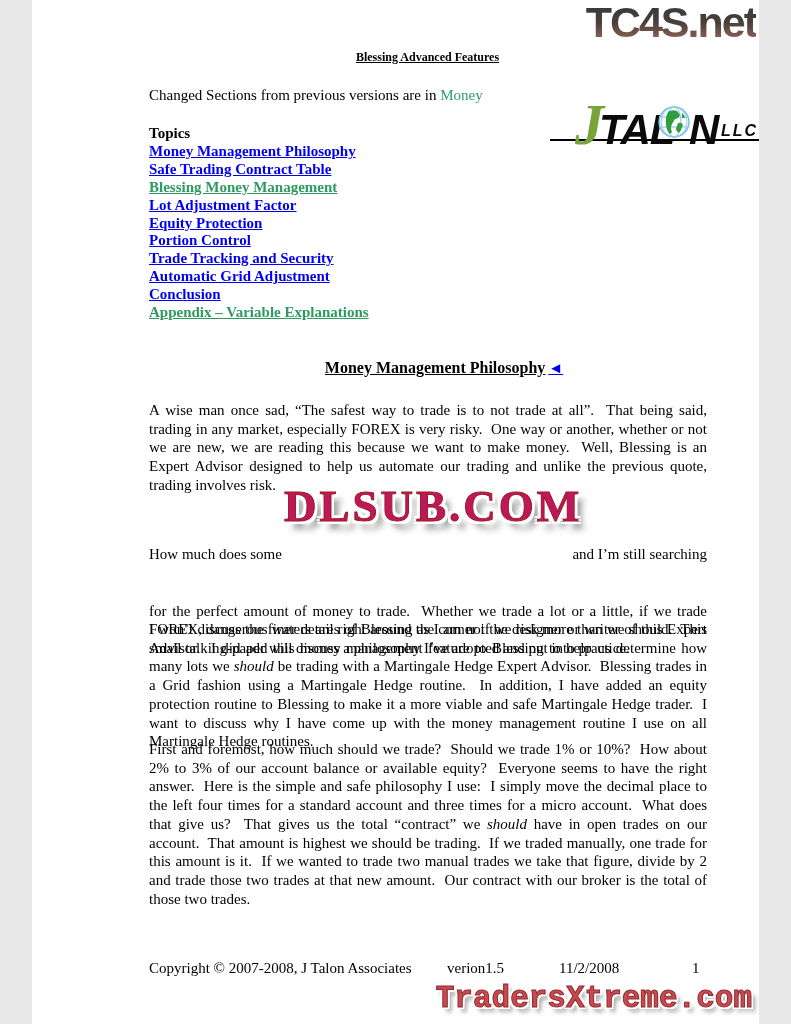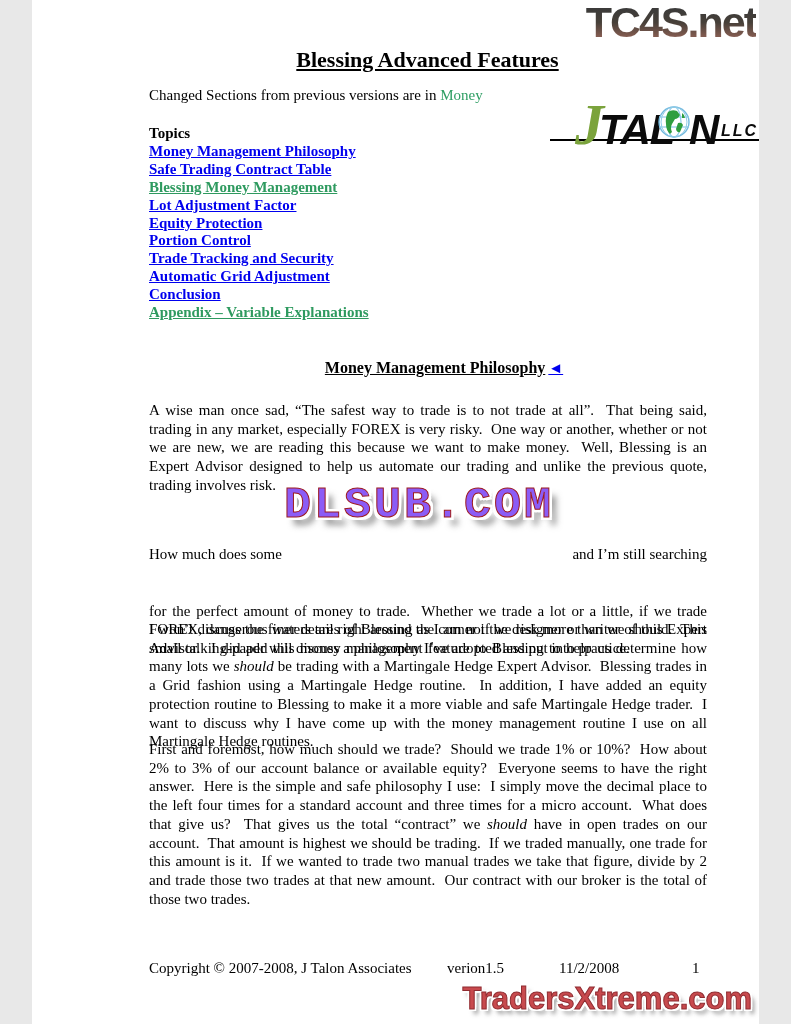--- a/index.html
+++ b/index.html
@@ -13,42 +13,42 @@
   
   .tc4s {
     position:absolute; top:-2px; right:3px;
     font-family:"Liberation Sans", sans-serif; font-weight:900;
     font-size:43px; letter-spacing:-2px;
     background:linear-gradient(180deg,#3a3a3a 18%,#474039 50%,#8a5f53 82%,#bb9c8e 100%);
     -webkit-background-clip:text; background-clip:text; color:transparent;
   }
   .dlsub {
     position:absolute; left:252px; top:480px;
-    font-family:Liberation Mono, monospace; font-weight:bold;
-    font-size:45px; letter-spacing:3px; color:#8b5cf6;
+    font-family:Liberation Serif, serif; font-weight:bold;
+    font-size:45px; letter-spacing:3px; color:#be185d;
     -webkit-text-stroke:1px #9d1b21;
     text-shadow:
       -3px -3px 0 #fff, 3px -3px 0 #fff, -3px 3px 0 #fff, 3px 3px 0 #fff,
       -3px 0 0 #fff, 3px 0 0 #fff, 0 -3px 0 #fff, 0 3px 0 #fff,
       7px 8px 6px rgba(90,90,90,.65);
   }
   .tradersxtreme {
     position:absolute; top:981px; right:7px;
-    font-family:Liberation Sans, sans-serif; font-weight:bold;
+    font-family:Liberation Mono, monospace; font-weight:bold;
     font-size:31px; letter-spacing:0px; color:#c84a4e;
     -webkit-text-stroke:1px #8f2b30;
     text-shadow:
       -2px -2px 0 #fff, 2px -2px 0 #fff, -2px 2px 0 #fff, 2px 2px 0 #fff,
       -2px 0 0 #fff, 2px 0 0 #fff, 0 -2px 0 #fff, 0 2px 0 #fff,
       4px 5px 4px rgba(80,80,80,.55);
   }
 
   
   .title { position:absolute; top:47px; left:0; width:791px; text-align:center; }
-  .title span { font-size:22px; font-weight:bold; text-decoration:underline; }
+  .title span { font-size:12px; font-weight:bold; text-decoration:underline; }
   .note { position:absolute; top:87px; left:117px; font-size:15px; }
   .green-word { color:#2e9e63; }
 
   
   .logo { position:absolute; left:515px; top:100px; width:218px; height:62px; }
   .logo-line { position:absolute; left:3px; top:39px; width:212px; height:2px; background:#000; }
   .logo-j {
     position:absolute; left:28px; top:-4px;
     font-family:"Liberation Serif", serif; font-style:italic; font-weight:bold;
     font-size:58px; line-height:1; color:#7ba33c;

